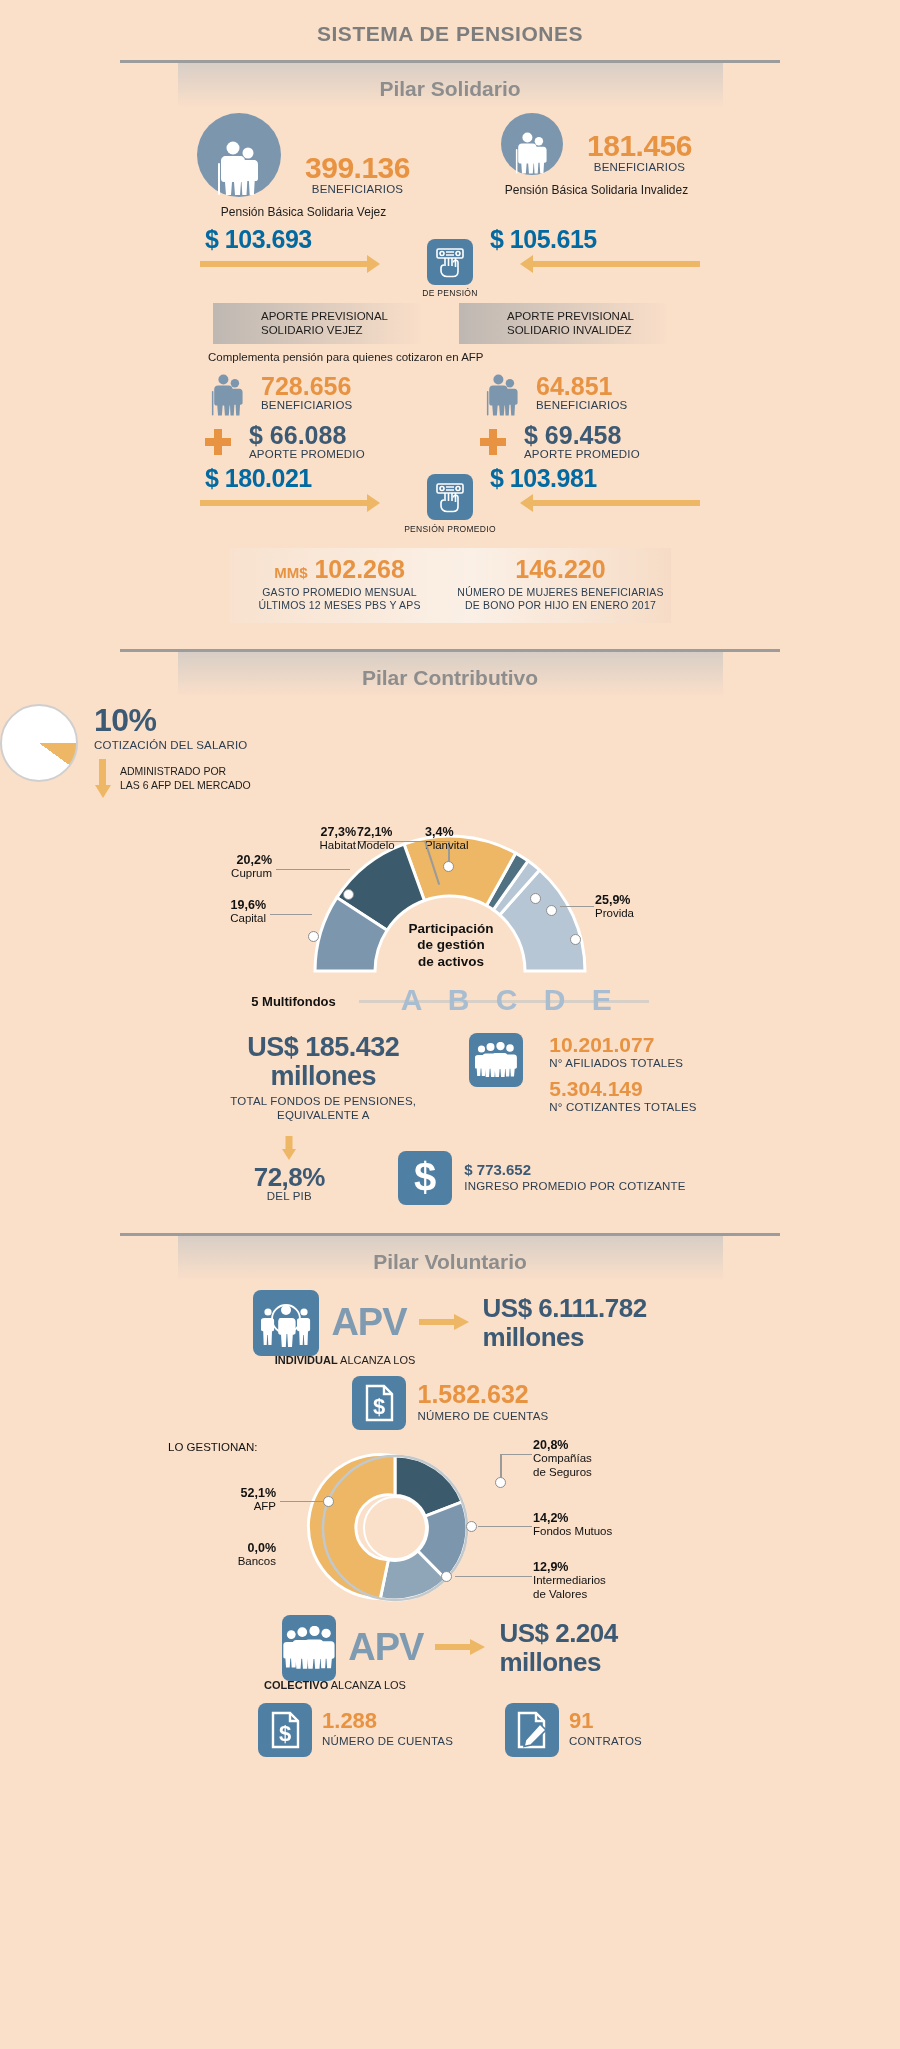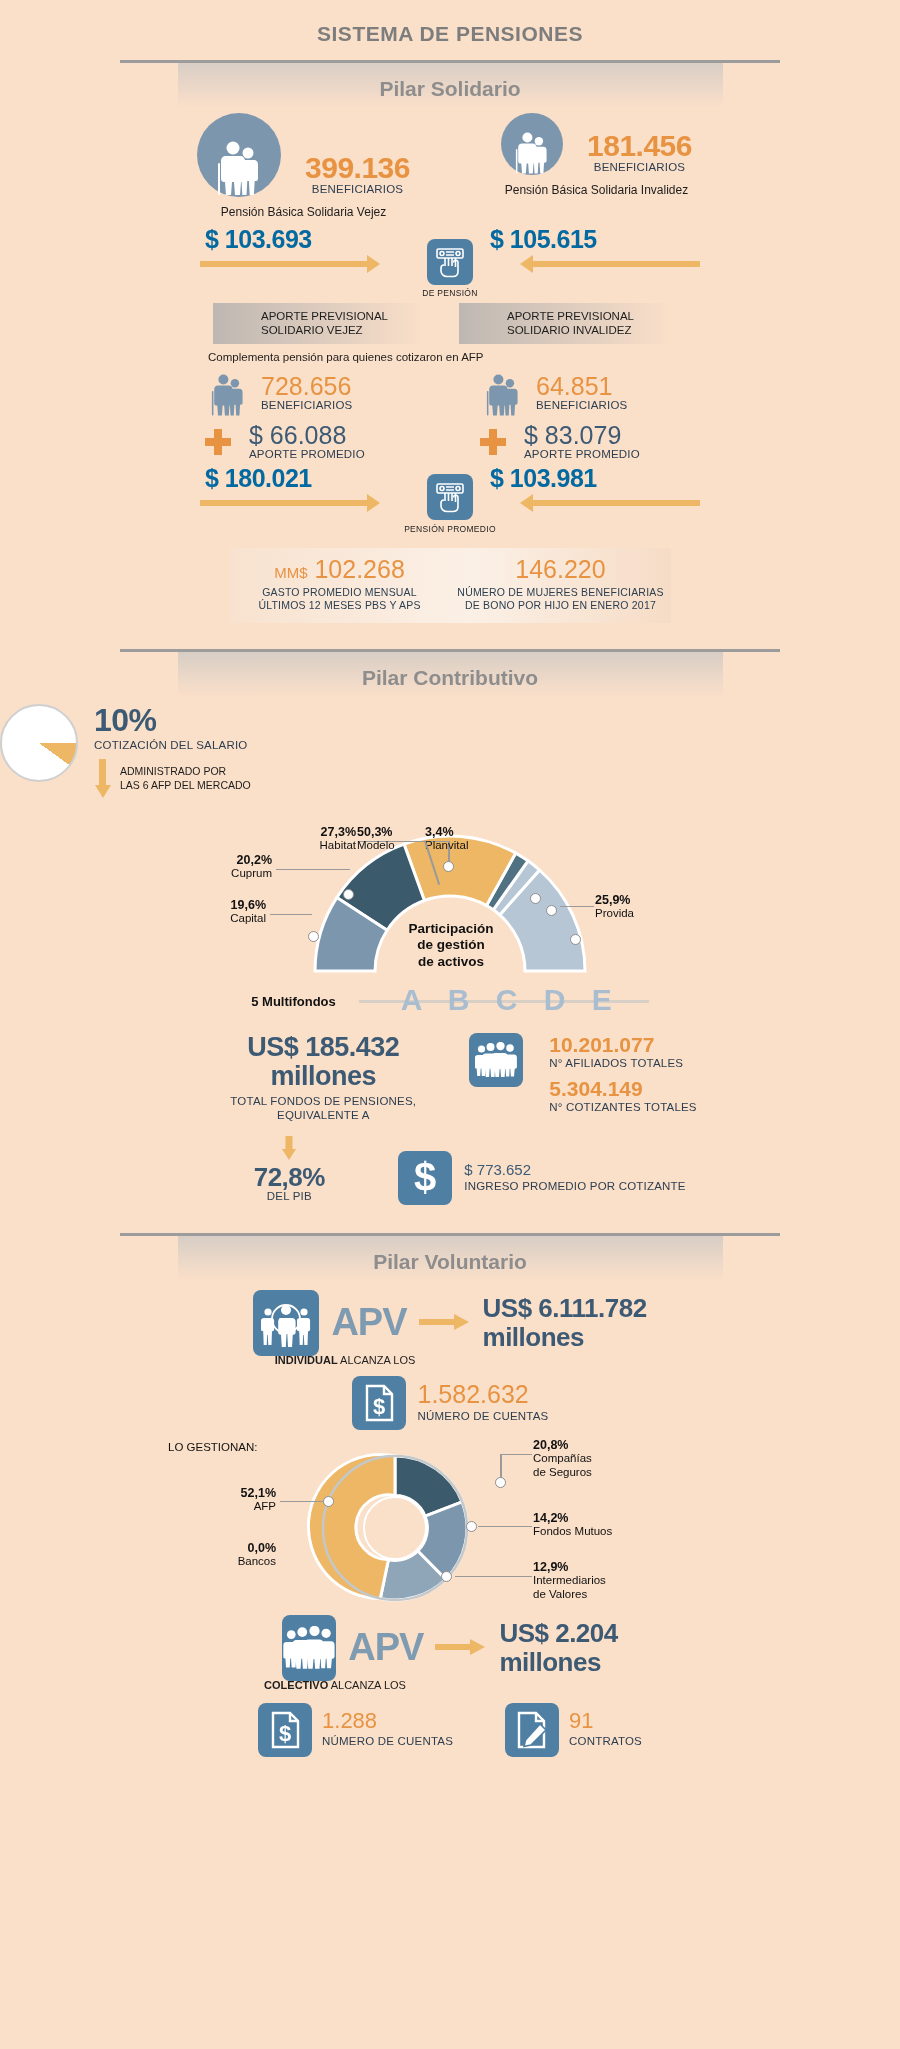--- a/index.html
+++ b/index.html
@@ -36,21 +36,21 @@
     text-align: center;
     font-size: 21px;
     font-weight: bold;
     letter-spacing: .5px;
     color: #7d7d7d;
     padding: 22px 0 14px 0;
   }
   .section { position: relative; }
 
   .nbig { font-size: 30px; font-weight: bold; line-height: 1; letter-spacing: -.5px;}
-  .nmed { font-size: 25px; font-weight: normal; line-height: 1; }
+  .nmed { font-size: 25px; font-weight: bold; line-height: 1; }
   .nsml { font-size: 20px; font-weight: bold; line-height: 1; }
   .cap   { font-size: 11.5px; letter-spacing: .2px; line-height: 1.2; }
   .cap10 { font-size: 10.5px; letter-spacing: .2px; line-height: 1.25; }
 
   
   .pbs-row { display: flex; justify-content: center; gap: 28px; margin-top: 6px; }
   .pbs-col { width: 265px; text-align: center; }
   .pbs-ico-line { display: flex; align-items: flex-end; justify-content: center; gap: 24px; }
   .circ { border-radius: 50%; background: #7c96ae; display: flex; align-items: flex-end; justify-content: center; }
   .pbs-label { font-size: 12px; margin-top: 8px; color: #1d1d1d; }
@@ -251,21 +251,21 @@
           </g>
             </svg>
           <div>
             <div class="nmed orange">64.851</div>
             <div class="cap">BENEFICIARIOS</div>
           </div>
         </div>
         <div class="aps-l2">
           <span class="plus"></span>
           <div>
-            <div class="nmed blue">$ 83.079</div>
+            <div class="nmed blue">$ 69.458</div>
             <div class="cap">APORTE PROMEDIO</div>
           </div>
         </div>
       </div>
     </div>
 
     <div class="arrow-row" style="margin-top:2px">
       <div class="ar-val" style="left:205px;top:0">$ 180.021</div>
       <div class="ar-line" style="left:200px;top:36px;width:167px"></div>
       <div class="ar-head r" style="left:367px;top:30px"></div>
@@ -331,21 +331,21 @@
           <path d="M -46.0,-126.9 A 135,135 0 0 0 -113.2,-73.4 L -62.9,-40.8 A 75,75 0 0 1 -25.6,-70.5 Z" fill="#3b5a6b"></path>
           <path d="M -113.2,-73.4 A 135,135 0 0 0 -135,0 L -75,0 A 75,75 0 0 1 -62.9,-40.8 Z" fill="#7c96ae"></path>
         </g>
       </svg>
 
       <div class="lbl" style="left:270px;top:22px;text-align:right;width:86px"><b>27,3%</b><br>Habitat</div>
       <div class="leader" style="left:360px;top:38px;width:90px;height:1.5px"></div>
       <div class="leader" style="left:448px;top:38px;width:1.5px;height:25px"></div>
       <div class="dot" style="left:443px;top:58px"></div>
 
-      <div class="lbl" style="left:357px;top:22px;width:86px"><b>50,3%</b><br>Modelo</div>
+      <div class="lbl" style="left:357px;top:22px;width:86px"><b>72,1%</b><br>Modelo</div>
       <div class="leader" style="left:424px;top:38px;width:1.5px;height:0"></div>
       <div class="leader" style="left:414px;top:38px;width:0;height:0"></div>
       <div class="leader" style="left:418px;top:30px;width:1.5px;height:0"></div>
 
       <div class="lbl" style="left:425px;top:22px;width:86px" style2=""></div>
       <div class="lbl" style="left:425px;top:22px;width:90px"><b>3,4%</b><br>Planvital</div>
 
       <div class="leader" style="left:424px;top:38px;width:1.5px;height:46px;transform:rotate(-18deg);transform-origin:top center"></div>
       <div class="dot" style="left:530px;top:90px"></div>
       <div class="dot" style="left:546px;top:102px"></div>

